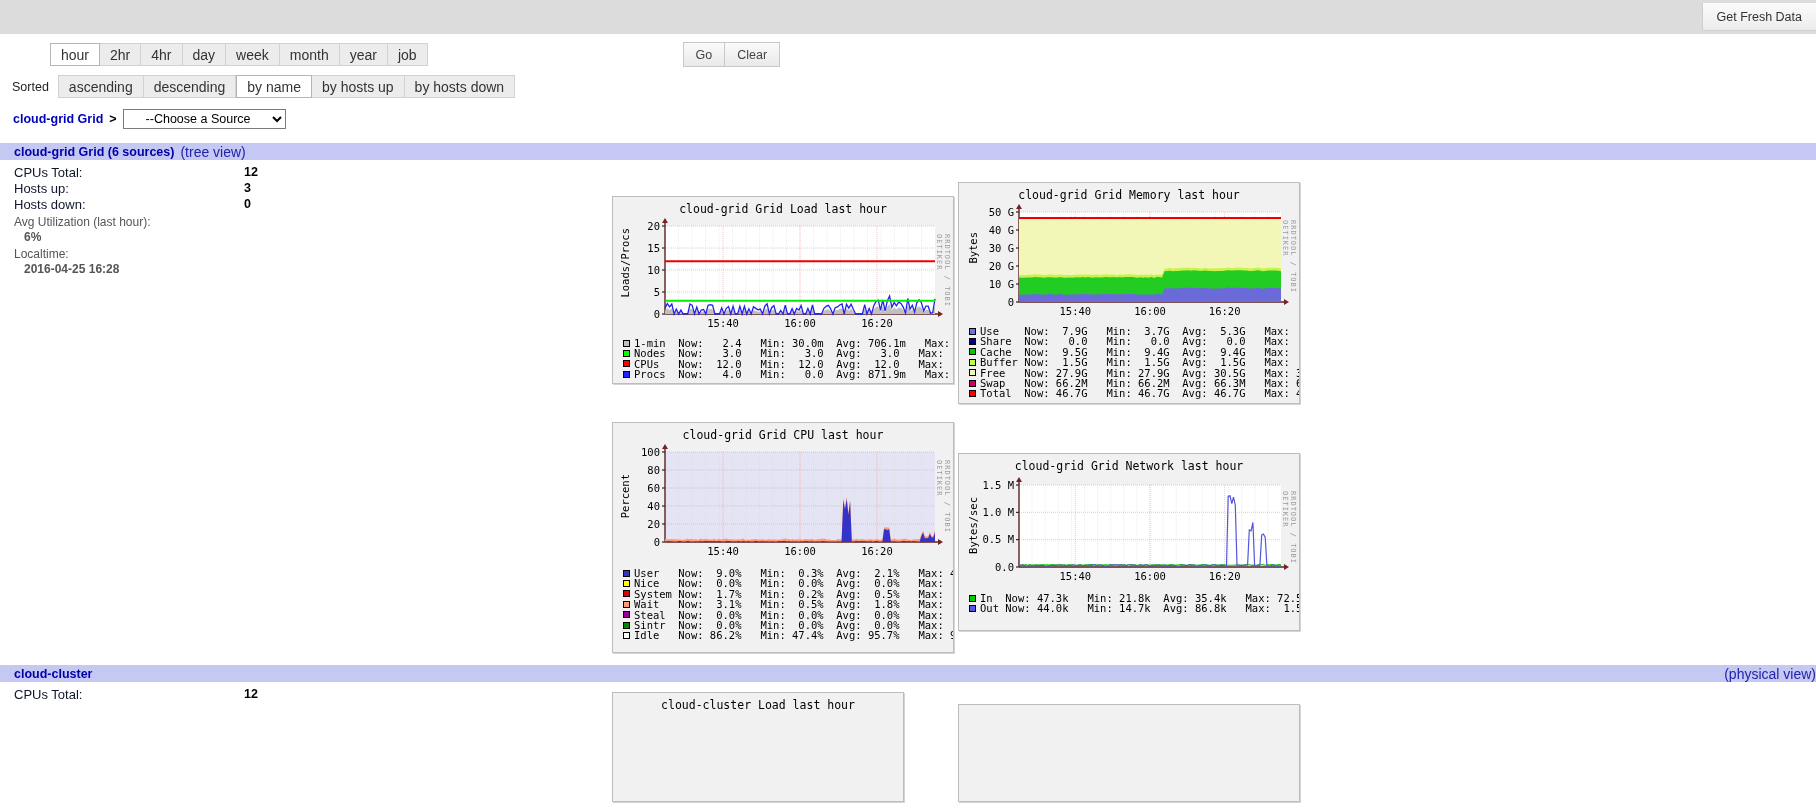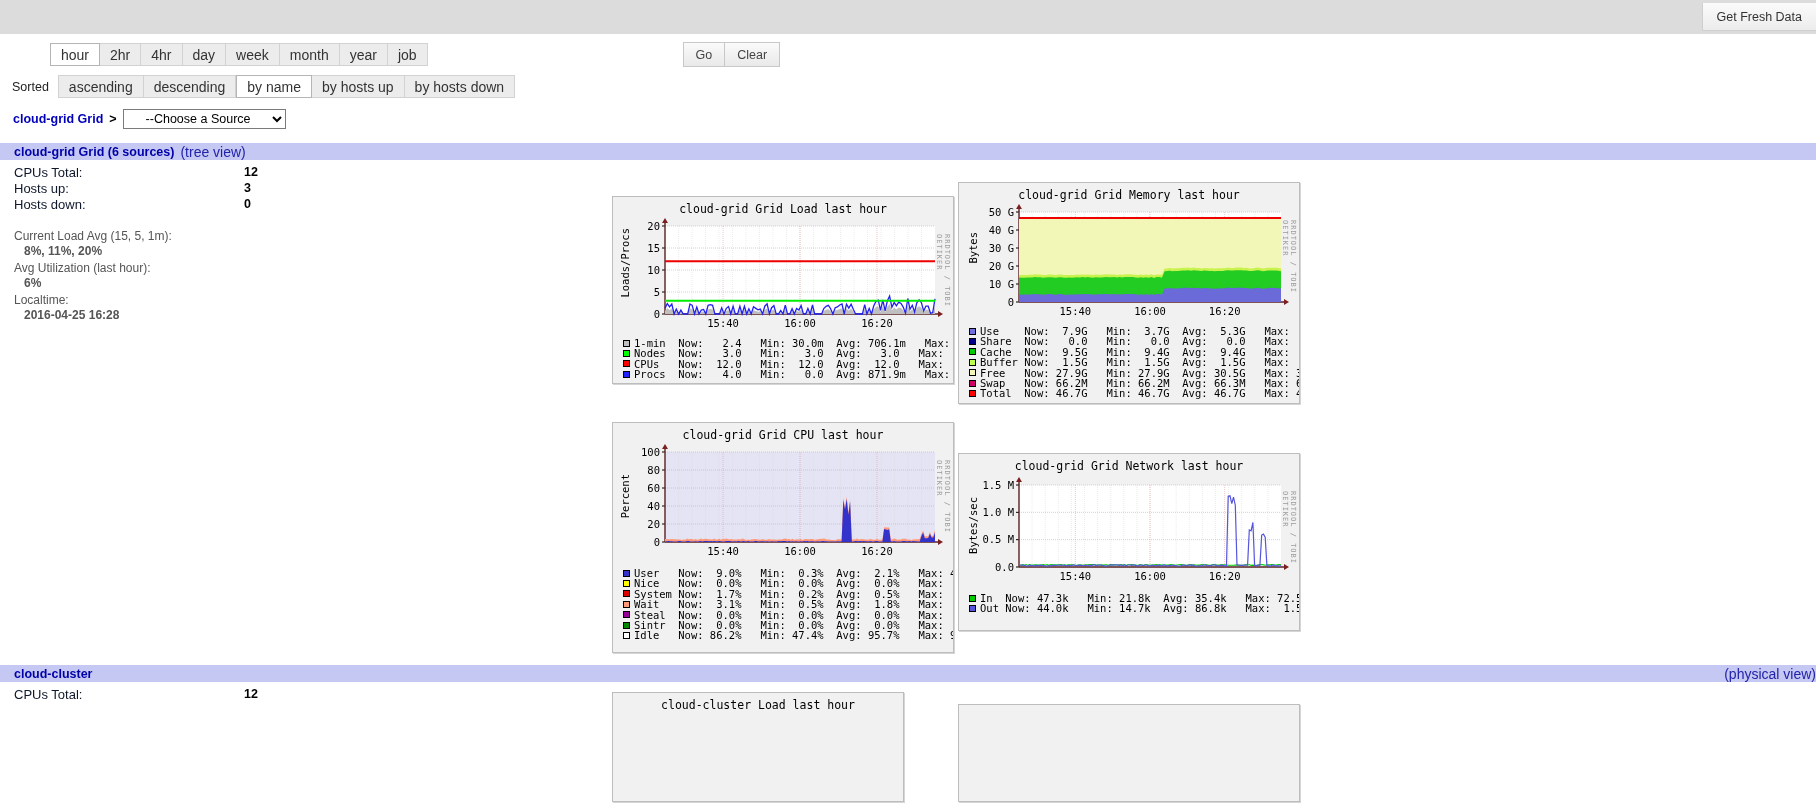--- a/index.html
+++ b/index.html
@@ -216,24 +216,20 @@
         </div>
         <div class="sline">
           <span class="k">Hosts up:</span>
           <span class="v">3</span>
         </div>
         <div class="sline">
           <span class="k">Hosts down:</span>
           <span class="v">0</span>
         </div>
       </div>
-    <div class="sblock">
-      <div class="smeta">Current Load Avg (15, 5, 1m):</div>
-      <div class="smetaval">8%, 11%, 20%</div>
-    </div>
     <div style="margin-top:3px;">
       <div class="smeta">Avg Utilization (last hour):</div>
       <div class="smetaval">6%</div>
     </div>
     <div style="margin-top:3px;">
       <div class="smeta">Localtime:</div>
       <div class="smetaval">2016-04-25 16:28</div>
     </div>
   </div>
 

